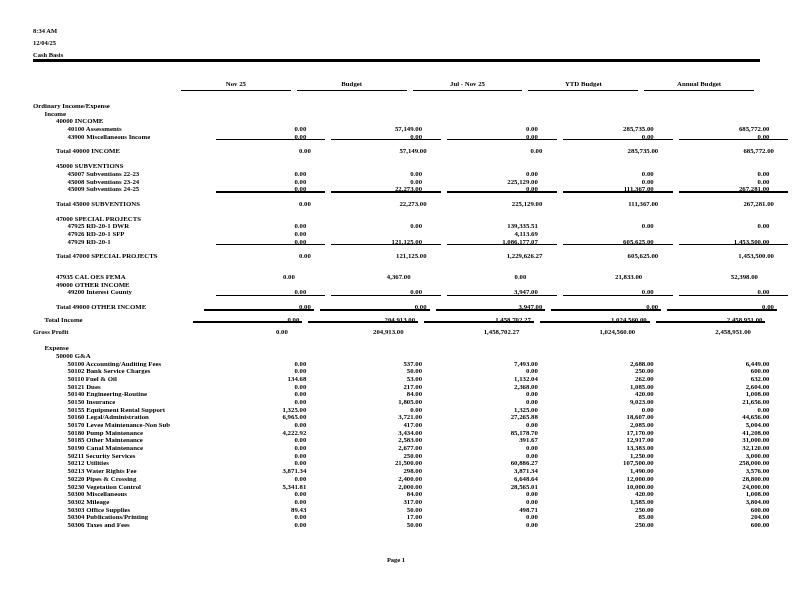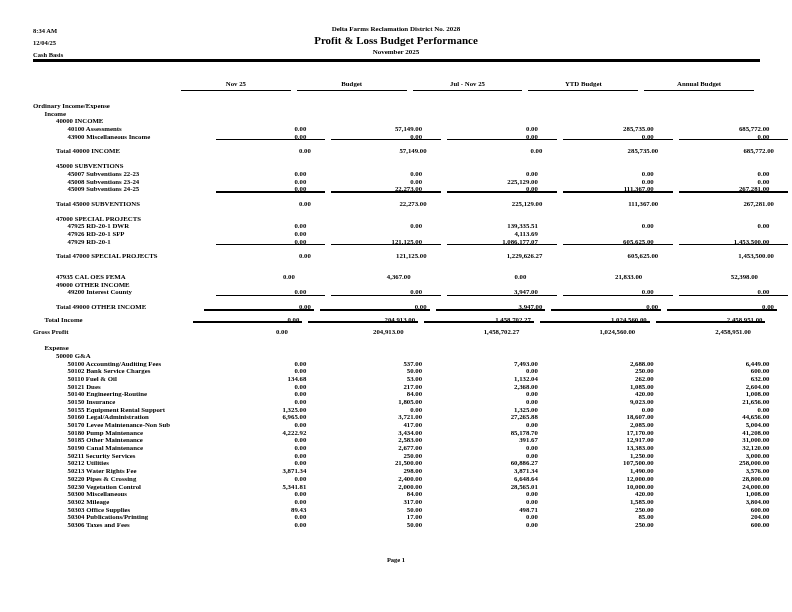--- a/index.html
+++ b/index.html
@@ -29,25 +29,20 @@
 <body>
 
 <div class="page">
 
   <div class="meta">
     <div>8:34 AM</div>
     <div>12/04/25</div>
     <div>Cash Basis</div>
   </div>
 
-  <div class="center-head">
-    <div class="company">Delta Farms Reclamation District No. 2028</div>
-    <div class="title">Profit &amp; Loss Budget Performance</div>
-    <div class="subtitle">November 2025</div>
-  </div>
 
   <div class="rule"></div>
 
   <div class="colhead">
     <div class="labelcol"></div>
   <div class="colh">Nov 25</div>
       <div class="colh">Budget</div>
       <div class="colh">Jul - Nov 25</div>
       <div class="colh">YTD Budget</div>
       <div class="colh">Annual Budget</div>

